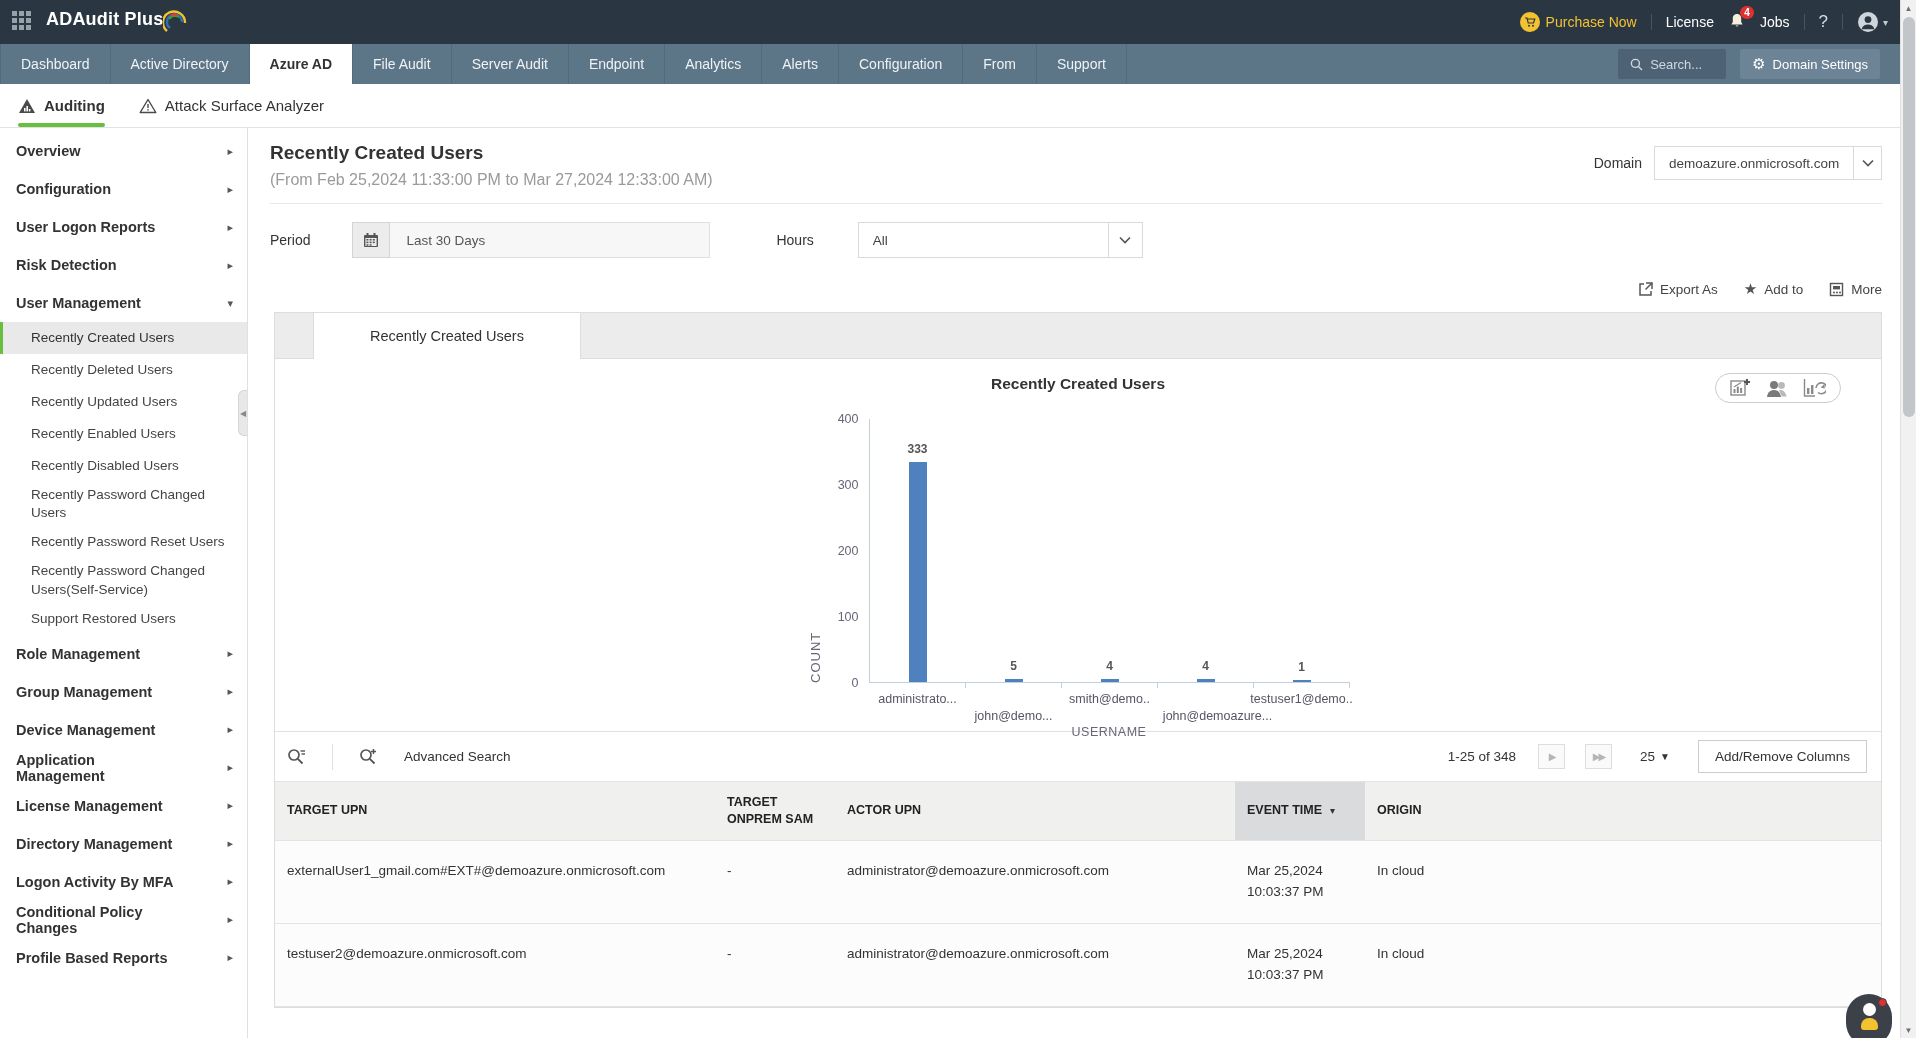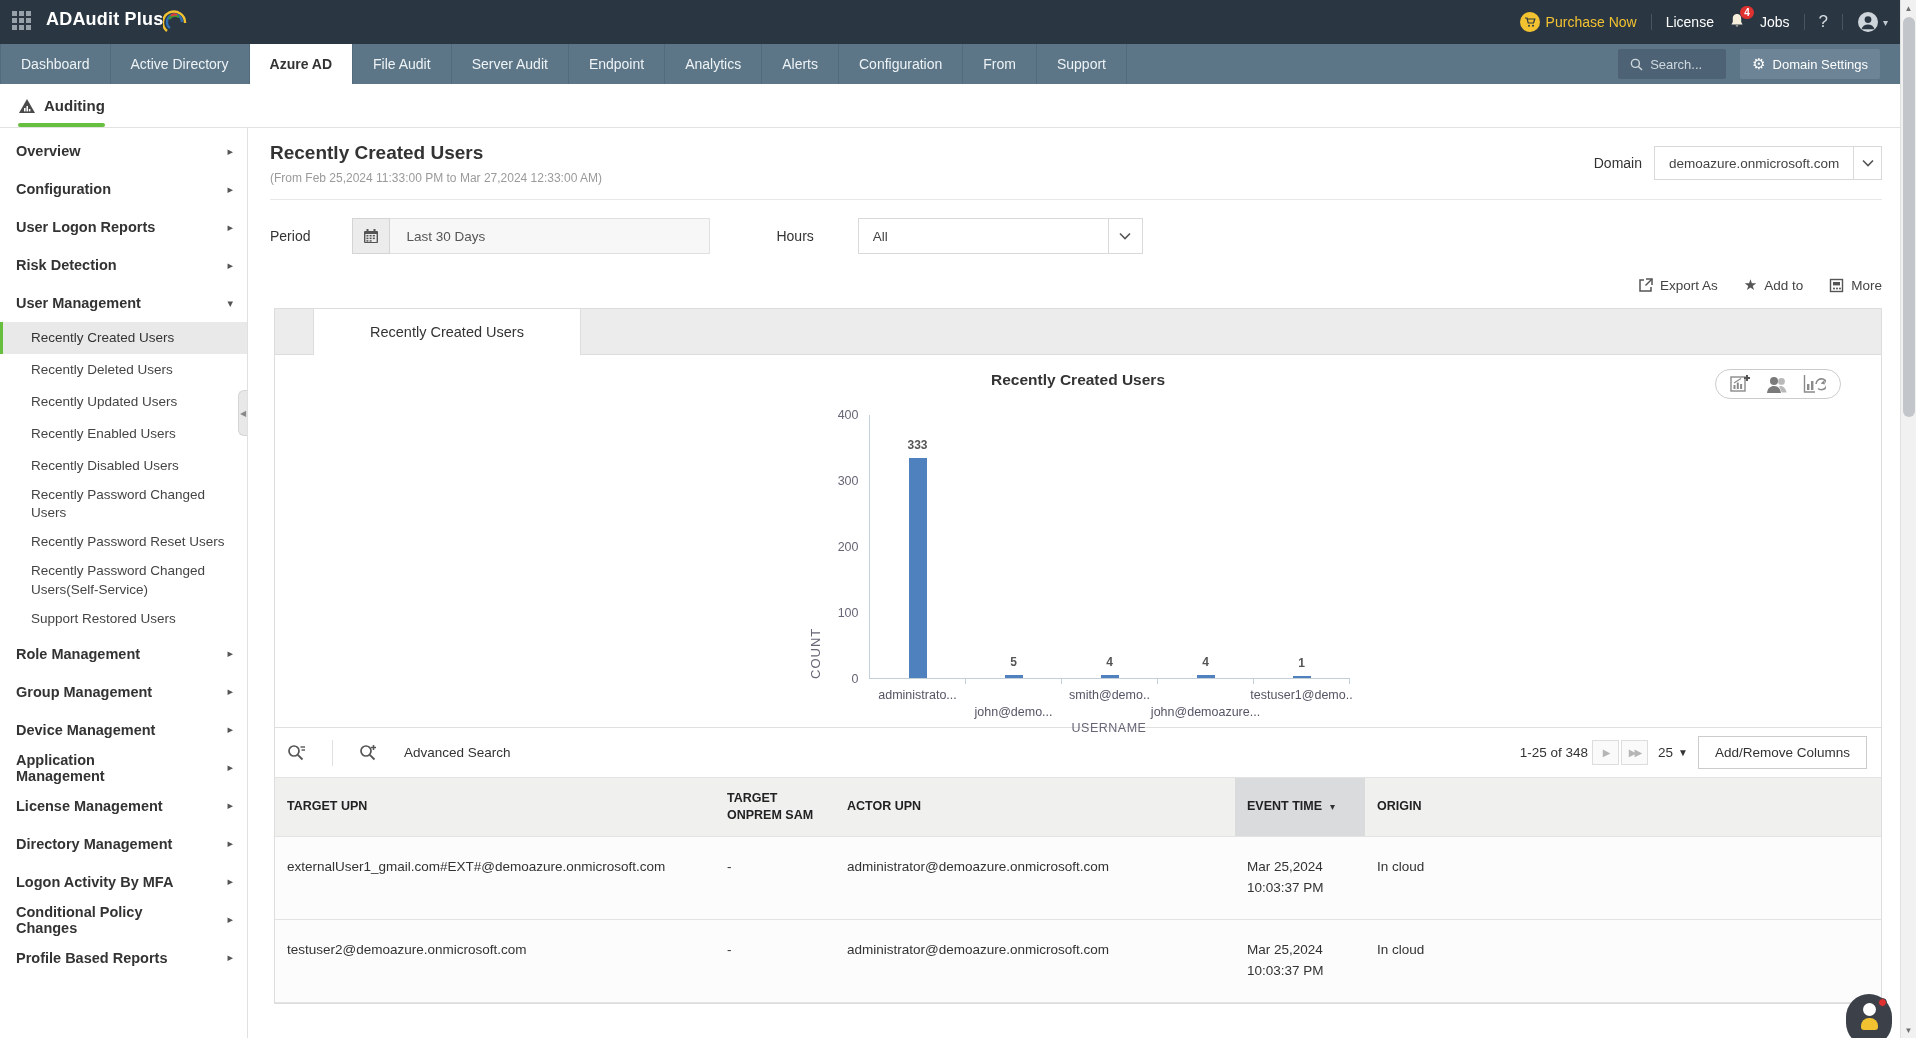--- a/index.html
+++ b/index.html
@@ -63,21 +63,21 @@
   .sb-child { display:flex; align-items:center; min-height:32px; padding:4px 10px 4px 28px;
     font-size:13.5px; color:#444; cursor:pointer; border-left:3px solid transparent; line-height:1.35; }
   .sb-child.active { background:#e9e9e9; border-left-color:#67bf3f; color:#333; }
   .sb-handle { position:absolute; right:0; top:262px; width:9px; height:46px; background:#e8e8e8;
     border:1px solid #d5d5d5; border-right:none; border-radius:6px 0 0 6px; display:flex;
     align-items:center; justify-content:center; font-size:8px; color:#888; cursor:pointer; }
 
   .main { flex:1; padding:14px 34px 0 22px; position:relative; }
   .title-row { display:flex; justify-content:space-between; align-items:flex-start; }
   .page-title { font-size:19px; font-weight:bold; color:#333; }
-  .page-sub { font-size:12px; color:#9a9a9a; margin-top:7px; }
+  .page-sub { font-size:16px; color:#9a9a9a; margin-top:7px; }
   .domain-row { display:flex; align-items:center; gap:12px; margin-top:4px; }
   .domain-label { font-size:14px; color:#333; }
   .select-box { display:flex; align-items:center; border:1px solid #d9d9d9; background:#fff;
     height:34px; cursor:pointer; }
   .select-box .sel-val { padding:0 14px; font-size:13.5px; color:#444; }
   .select-box .sel-btn { width:34px; align-self:stretch; border-left:1px solid #d9d9d9;
     display:flex; align-items:center; justify-content:center; color:#555; }
   .divider { height:1px; background:#e8e8e8; margin-top:14px; }
 
   .filter-row { display:flex; align-items:center; margin-top:18px; height:36px; }
@@ -121,21 +121,21 @@
   .x-label { position:absolute; transform:translateX(-50%); font-size:12.5px; color:#556; white-space:nowrap; }
   .x-axis-title { position:absolute; top:306px; left:0; width:100%; text-align:center;
     font-size:12.5px; color:#667; letter-spacing:.5px; }
 
   
   .table-controls { border-top:1px solid #e0e0e0; height:50px; display:flex; align-items:center;
     justify-content:space-between; padding:0 14px 0 12px; }
   .tc-left { display:flex; align-items:center; gap:26px; }
   .tc-sep { width:1px; height:26px; background:#e0e0e0; }
   .adv-label { font-size:13.5px; color:#333; cursor:pointer; }
-  .tc-right { display:flex; align-items:center; gap:2px; font-size:13.5px; color:#333; }
+  .tc-right { display:flex; align-items:center; gap:20px; font-size:13.5px; color:#333; }
   .pg-range { margin-right:2px; }
   .pg-btn { width:27px; height:25px; border:1px solid #ddd; background:#fafafa; color:#b5b5b5;
     display:flex; align-items:center; justify-content:center; font-size:10px; cursor:pointer;
     letter-spacing:-2px; }
   .pg-size { display:flex; align-items:center; gap:5px; margin:0 8px; cursor:pointer; }
   .pg-size .caret { font-size:10px; color:#333; }
   .addcol-btn { border:1px solid #ccc; background:#fff; height:33px; padding:0 16px;
     font-size:13.5px; color:#333; display:flex; align-items:center; cursor:pointer; }
 
   
@@ -260,20 +260,28 @@
 
   <div class="subnav">
     <div class="subnav-item active">
       <svg width="18" height="16" viewBox="0 0 18 16">
         <path d="M9 1 L17 15 L1 15 Z" fill="#4a4a4a"></path>
         <rect x="6" y="10" width="1.6" height="3.4" fill="#fff"></rect>
         <rect x="8.4" y="8" width="1.6" height="5.4" fill="#fff"></rect>
         <rect x="10.8" y="11" width="1.6" height="2.4" fill="#fff"></rect>
       </svg>
       <span>Auditing</span>
+    </div>
+    <div class="subnav-item">
+      <svg width="18" height="16" viewBox="0 0 18 16">
+        <path d="M9 1.5 L16.8 14.5 L1.2 14.5 Z" fill="none" stroke="#4a4a4a" stroke-width="1.4" stroke-linejoin="round"></path>
+        <rect x="8.3" y="6" width="1.4" height="4" fill="#4a4a4a"></rect>
+        <rect x="8.3" y="11.2" width="1.4" height="1.4" fill="#4a4a4a"></rect>
+      </svg>
+      <span>Attack Surface Analyzer</span>
     </div>
   </div>
 
   <div class="layout">
 
     <div class="sidebar">
       <div id="sidebar-menu">
           <div class="sb-item">
             <span>Overview</span>
             <span class="sb-arrow">▸</span>
@@ -469,21 +477,21 @@
                   <div class="bar-val" style="left: 48px; bottom: 225.78px;">333</div>
                   <div class="x-label" style="left: 48px; top: 273px;">administrato...</div>
                   <div class="bar" style="left: 135px; height: 3.3px; background: rgb(78, 129, 189);"></div>
                   <div class="bar-val" style="left: 144px; bottom: 9.3px;">5</div>
                   <div class="x-label" style="left: 144px; top: 290px;">john@demo...</div>
                   <div class="bar" style="left: 231px; height: 2.64px; background: rgb(78, 129, 189);"></div>
                   <div class="bar-val" style="left: 240px; bottom: 8.64px;">4</div>
                   <div class="x-label" style="left: 240px; top: 273px;">smith@demo..</div>
                   <div class="bar" style="left: 327px; height: 2.64px; background: rgb(78, 129, 189);"></div>
                   <div class="bar-val" style="left: 336px; bottom: 8.64px;">4</div>
-                  <div class="x-label" style="left: 336px; top: 290px;">john@demoazure...</div>
+                  <div class="x-label" style="left: 348px; top: 290px;">john@demoazure...</div>
                   <div class="bar" style="left: 423px; height: 2px; background: rgb(78, 129, 189);"></div>
                   <div class="bar-val" style="left: 432px; bottom: 8px;">1</div>
                   <div class="x-label" style="left: 432px; top: 273px;">testuser1@demo..</div>
                   <div class="x-tickmark" style="left: 95px;"></div>
                   <div class="x-tickmark" style="left: 191px;"></div>
                   <div class="x-tickmark" style="left: 287px;"></div>
                   <div class="x-tickmark" style="left: 383px;"></div>
                   <div class="x-tickmark" style="left: 479px;"></div>
                 </div>
             </div>

